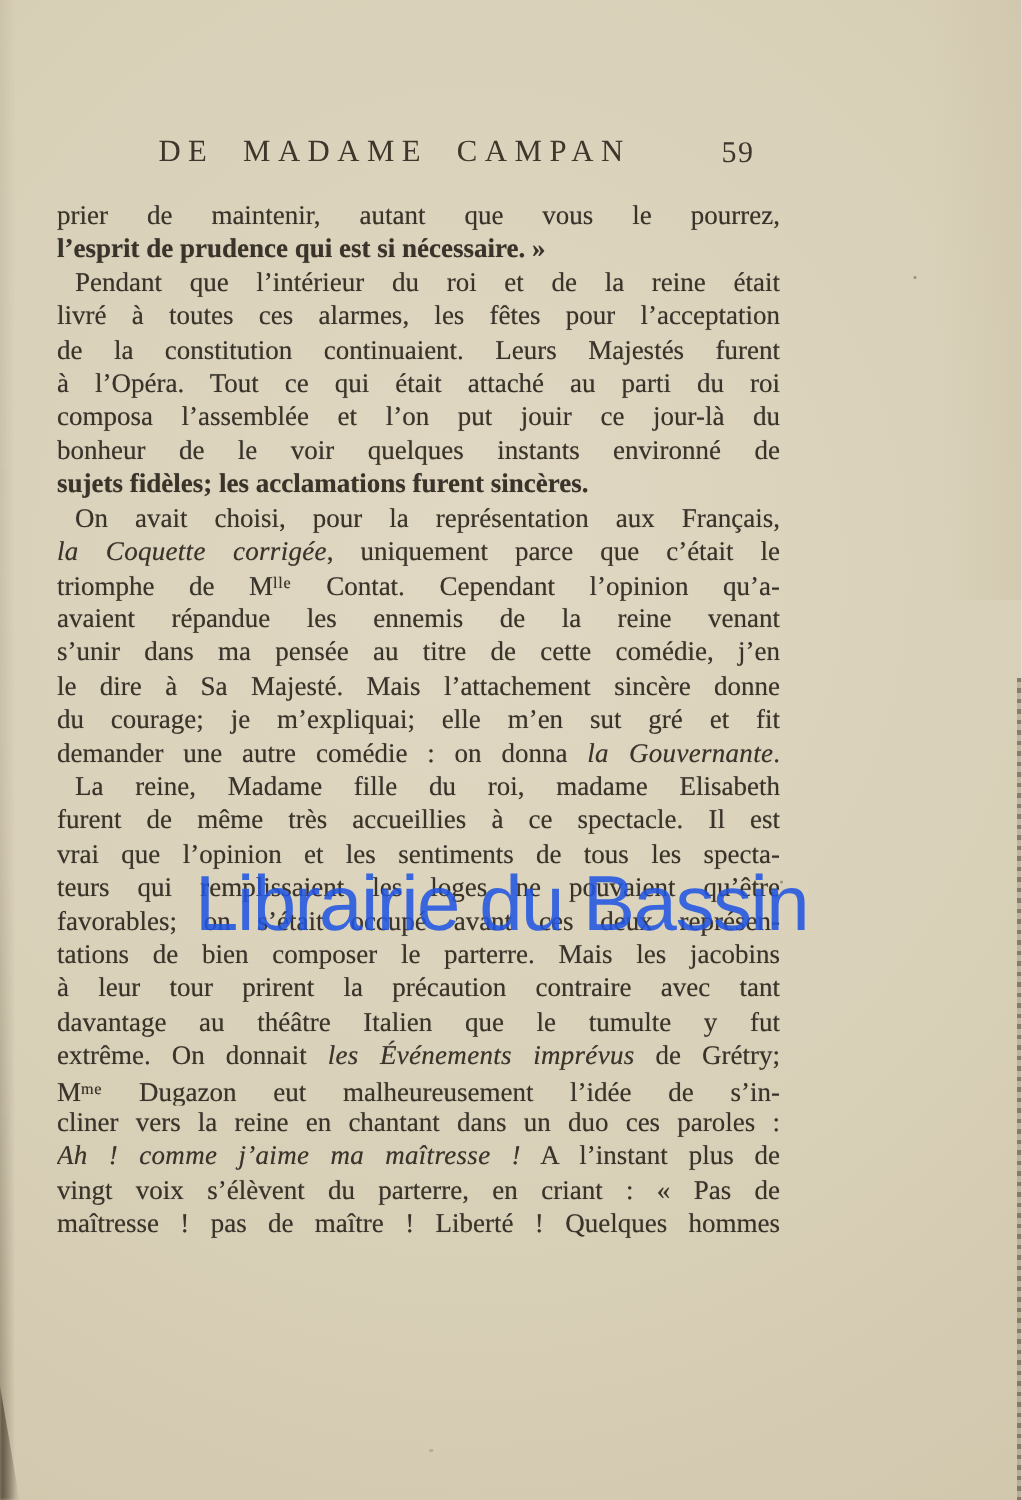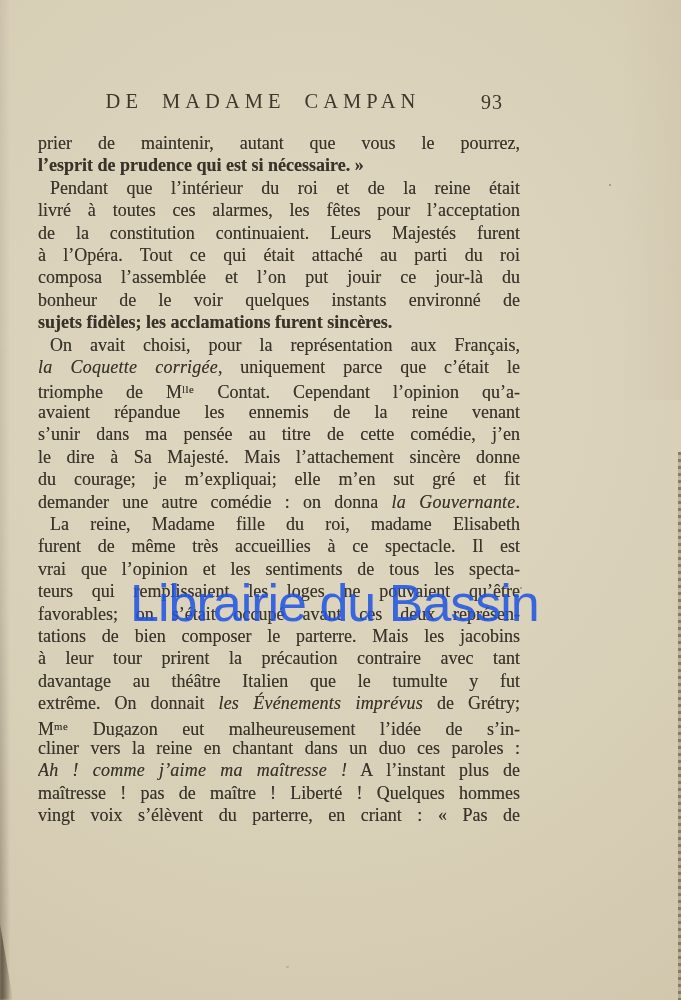--- a/index.html
+++ b/index.html
@@ -101,21 +101,21 @@
   .speck.s2 { left: 520px; top: 587px; width: 2px; height: 2px; }
   .speck.s3 { left: 286px; top: 966px; width: 3px; height: 2px; opacity: .5; }
 </style>
 </head>
 <body>
 
 <div class="photo">
 
   <header class="running-head">
     <span class="head-title">DE MADAME CAMPAN</span>
-    <span class="page-number">93</span>
+    <span class="page-number">59</span>
   </header>
 
   <main class="text-block" id="text-block">
       <div class="line"><span>prier de maintenir, autant que vous le pourrez,</span></div>
       <div class="line no-fill"><span>l’esprit de prudence qui est si nécessaire. »</span></div>
       <div class="line indent"><span>Pendant que l’intérieur du roi et de la reine était</span></div>
       <div class="line"><span>livré à toutes ces alarmes, les fêtes pour l’acceptation</span></div>
       <div class="line"><span>de la constitution continuaient. Leurs Majestés furent</span></div>
       <div class="line"><span>à l’Opéra. Tout ce qui était attaché au parti du roi</span></div>
       <div class="line"><span>composa l’assemblée et l’on put jouir ce jour-là du</span></div>
@@ -134,22 +134,22 @@
       <div class="line"><span>vrai que l’opinion et les sentiments de tous les specta-</span></div>
       <div class="line"><span>teurs qui remplissaient les loges ne pouvaient qu’être</span></div>
       <div class="line"><span>favorables; on s’était occupé avant ces deux représen-</span></div>
       <div class="line"><span>tations de bien composer le parterre. Mais les jacobins</span></div>
       <div class="line"><span>à leur tour prirent la précaution contraire avec tant</span></div>
       <div class="line"><span>davantage au théâtre Italien que le tumulte y fut</span></div>
       <div class="line"><span>extrême. On donnait </span><em>les Événements imprévus</em><span> de Grétry;</span></div>
       <div class="line"><span>M</span><span class="sup">me</span><span> Dugazon eut malheureusement l’idée de s’in-</span></div>
       <div class="line"><span>cliner vers la reine en chantant dans un duo ces paroles :</span></div>
       <div class="line"><em>Ah ! comme j’aime ma maîtresse !</em><span> A l’instant plus de</span></div>
+      <div class="line"><span>vingt voix s’élèvent du parterre, en criant : « Pas de</span></div>
       <div class="line"><span>maîtresse ! pas de maître ! Liberté ! Quelques hommes</span></div>
-      <div class="line"><span>vingt voix s’élèvent du parterre, en criant : « Pas de</span></div>
     </main>
 
   <div class="watermark">Librairie du Bassin</div>
 
   <div class="left-shade"></div>
   <div class="top-right-soft"></div>
   <div class="corner-shadow"></div>
   <div class="edge-right"></div>
   <div class="speck s1"></div>
   <div class="speck s2"></div>

